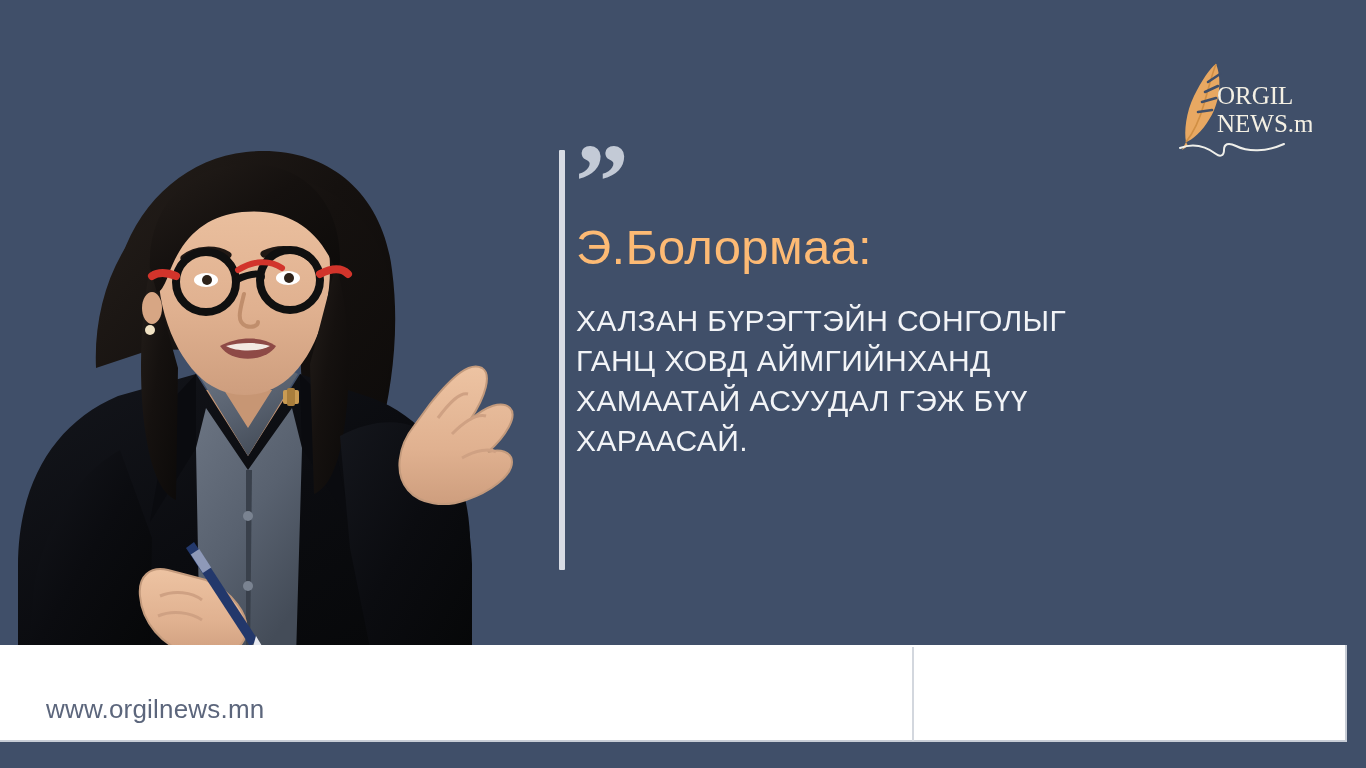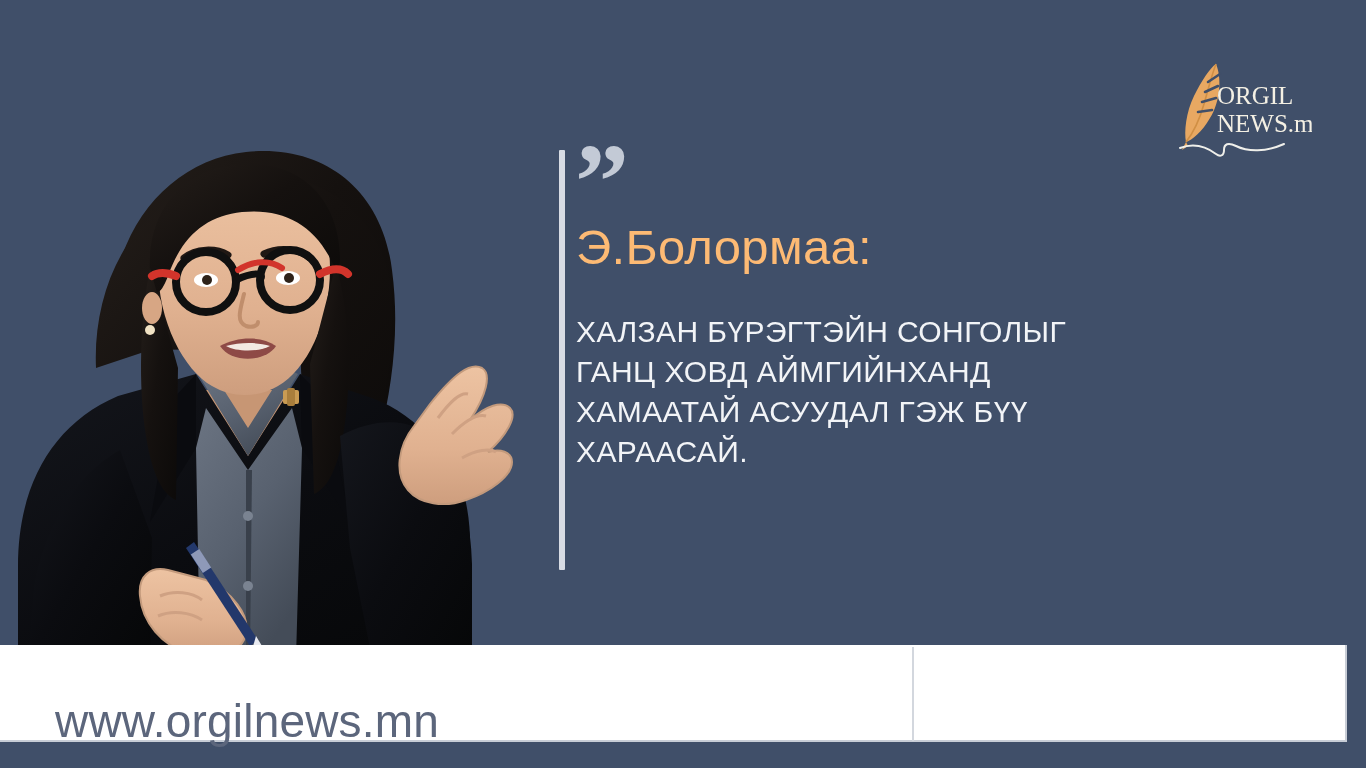--- a/index.html
+++ b/index.html
@@ -53,21 +53,21 @@
     left:576px; top:219px;
     font-size:49px;
     font-weight:400;
     color:#fdba74;
     letter-spacing:0.3px;
     white-space:nowrap;
   }
 
   .quote-body {
     position:absolute;
-    left:576px; top:312px;
+    left:576px; top:301px;
     width:540px;
     font-size:30px;
     font-weight:400;
     line-height:40px;
     color:#F2F4F7;
     letter-spacing:0.4px;
     text-transform:uppercase;
   }
 
   
@@ -89,26 +89,25 @@
   }
   .footer-divider {
     position:absolute;
     left:912px; top:647px;
     width:2px; height:94px;
     background:#D3D7DE;
   }
   .footer-url {
     position:absolute;
     left:46px; top:694px;
-    font-size:46px;
+    font-size:26px;
     font-weight:400;
     color:#5C667C;
     letter-spacing:0.2px;
     white-space:nowrap;
-    margin-left:9px;
   }
 </style>
 </head>
 <body>
 
 <div id="stage">
 
   <div class="portrait-wrap">
     <svg class="portrait-svg" viewBox="0 0 540 540">
       <defs>

